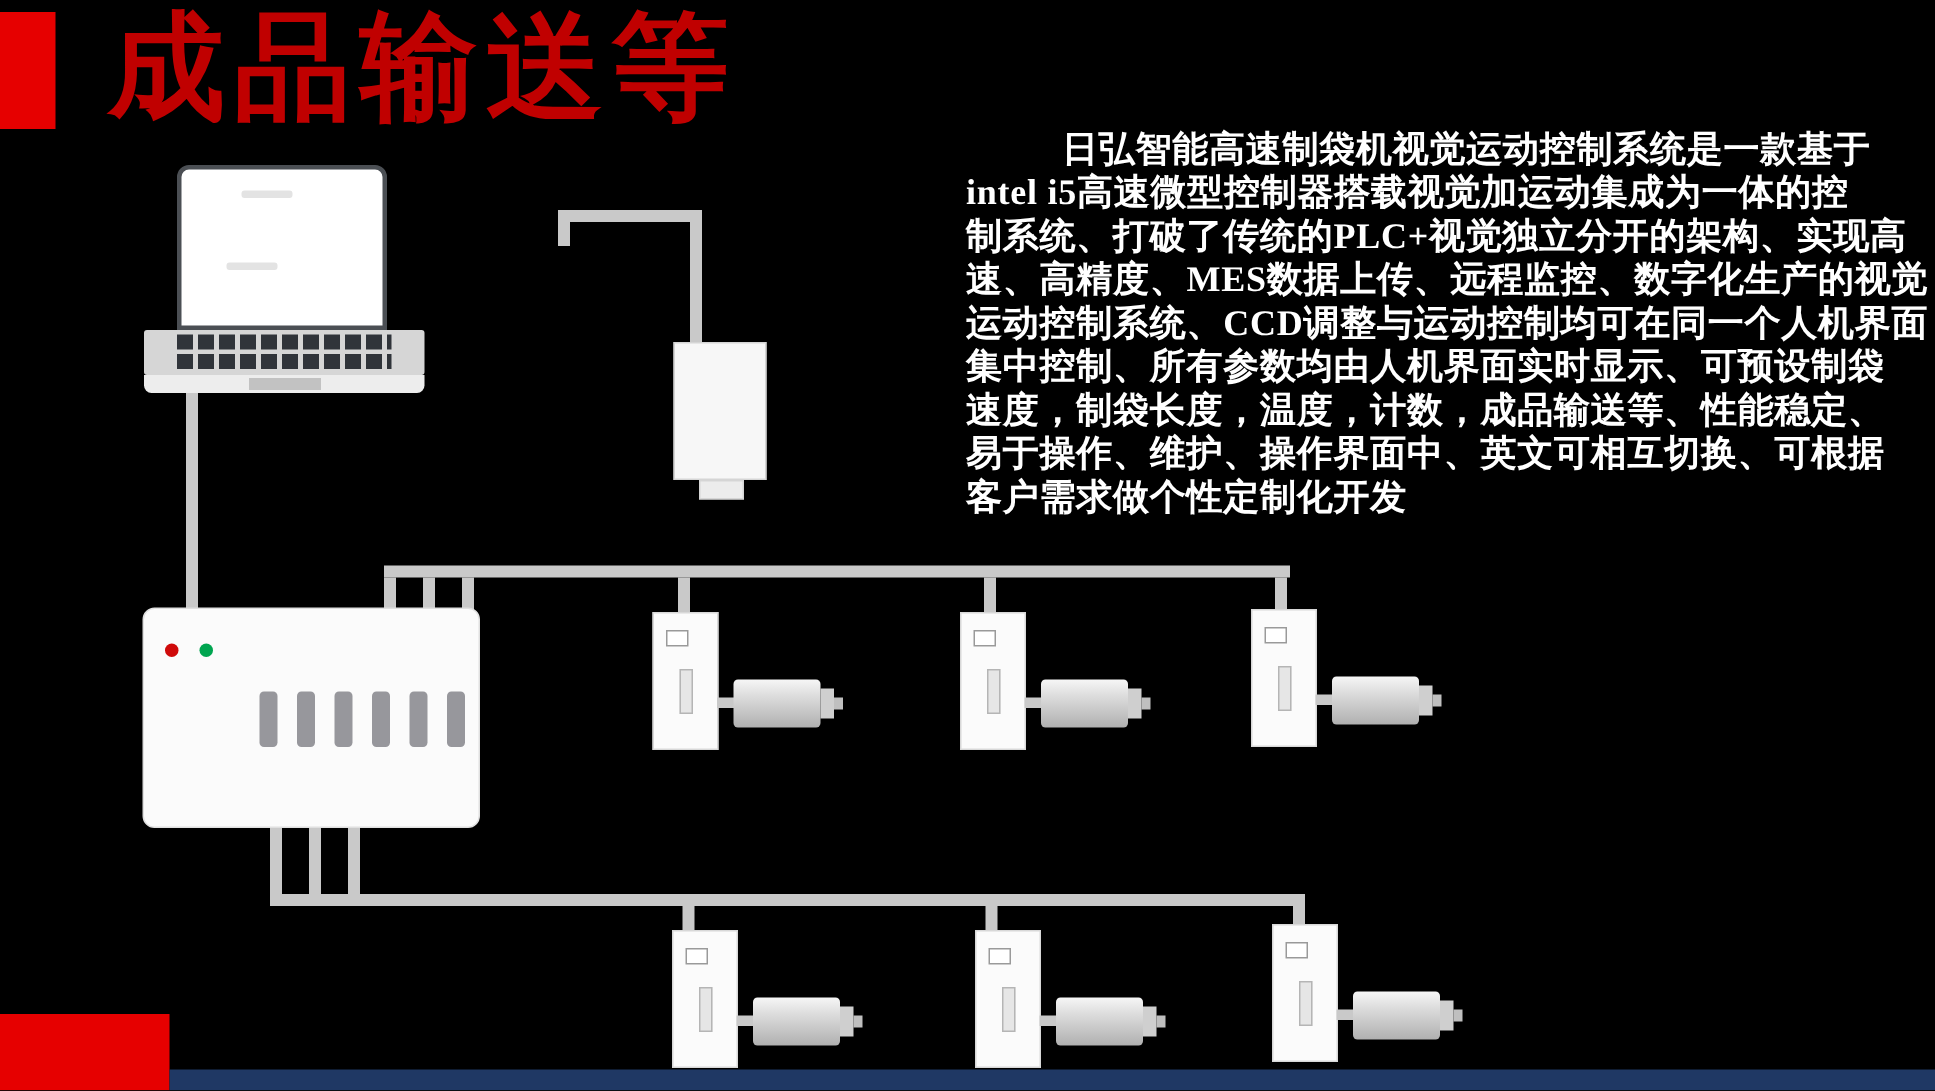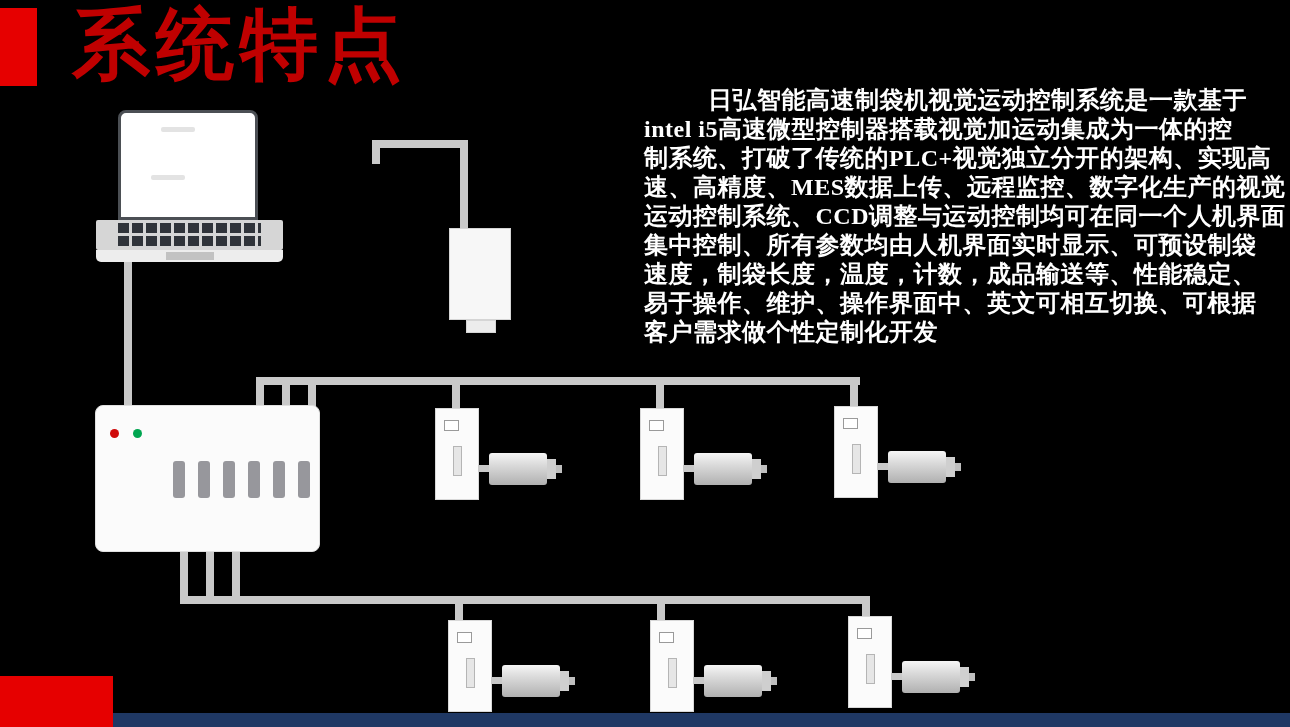--- a/index.html
+++ b/index.html
@@ -75,21 +75,21 @@
 </style>
 </head>
 <body>
 
 <div class="slide">
 
   <div class="accent-top"></div>
   <div class="accent-bottom"></div>
   <div class="footer-bar"></div>
 
-  <div class="title">系统特点</div>
+  <div class="title">成品输送等</div>
 
   <div class="body-text">
     <div class="body-line indent">日弘智能高速制袋机视觉运动控制系统是一款基于</div>
     <div class="body-line">intel i5高速微型控制器搭载视觉加运动集成为一体的控</div>
     <div class="body-line">制系统、打破了传统的PLC+视觉独立分开的架构、实现高</div>
     <div class="body-line">速、高精度、MES数据上传、远程监控、数字化生产的视觉</div>
     <div class="body-line">运动控制系统、CCD调整与运动控制均可在同一个人机界面</div>
     <div class="body-line">集中控制、所有参数均由人机界面实时显示、可预设制袋</div>
     <div class="body-line">速度，制袋长度，温度，计数，成品输送等、性能稳定、</div>
     <div class="body-line">易于操作、维护、操作界面中、英文可相互切换、可根据</div>

